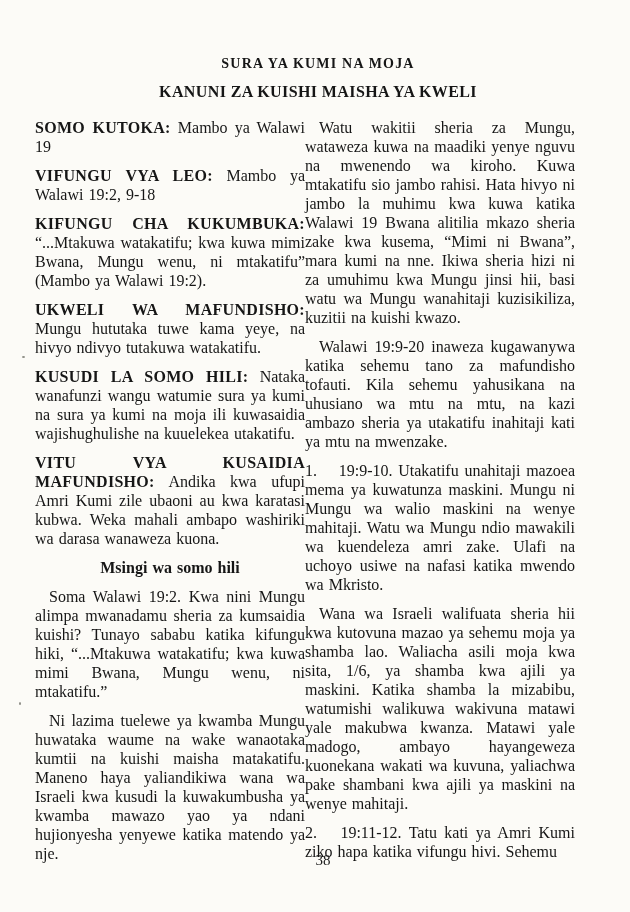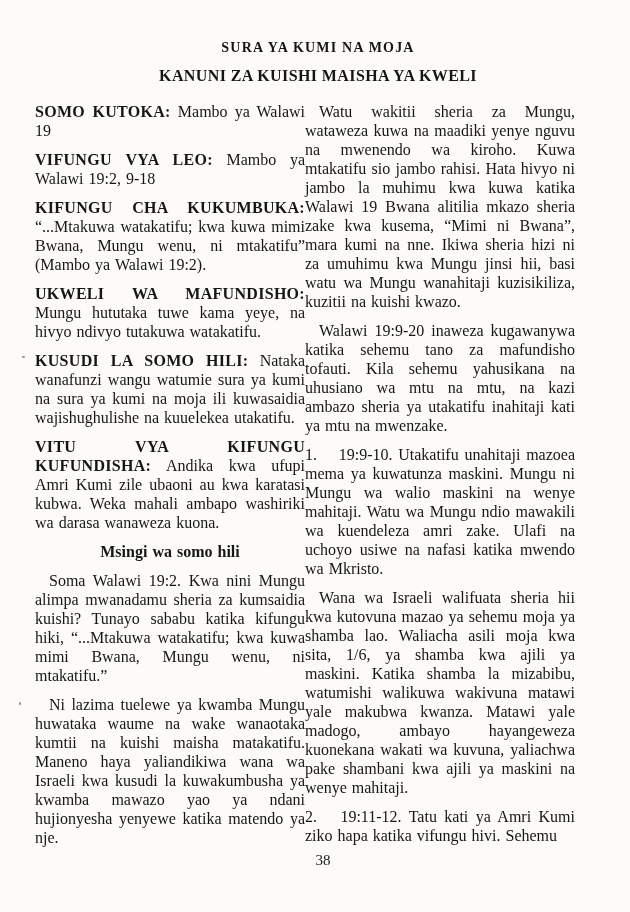--- a/index.html
+++ b/index.html
@@ -7,21 +7,21 @@
   body {
     width: 630px;
     height: 912px;
     background: #fcfbf7;
     color: #161616;
     font-family: "Liberation Serif", "DejaVu Serif", serif;
     position: relative;
     overflow: hidden;
   }
   .page {
-    padding: 40px 29px 0 35px;
+    padding: 56px 29px 0 35px;
     height: 100%;
     position: relative;
     border-radius: 31px;
   }
   header { text-align: center; }
   .kicker {
     font-size: 14px;
     font-weight: bold;
     letter-spacing: 1.2px;
     line-height: 16px;
@@ -80,21 +80,21 @@
   </header>
 
   <div class="columns">
 
     <div class="col">
       <p><span class="p-label">SOMO KUTOKA:</span> <span>Mambo ya Walawi 19</span></p>
       <p><span class="p-label">VIFUNGU VYA LEO:</span> <span>Mambo ya Walawi 19:2, 9-18</span></p>
       <p><span class="p-label">KIFUNGU CHA KUKUMBUKA:</span> <span>“...Mtakuwa watakatifu; kwa kuwa mimi Bwana, Mungu wenu, ni mtakatifu” (Mambo ya Walawi 19:2).</span></p>
       <p><span class="p-label">UKWELI WA MAFUNDISHO:</span> <span>Mungu hututaka tuwe kama yeye, na hivyo ndivyo tutakuwa watakatifu.</span></p>
       <p><span class="p-label">KUSUDI LA SOMO HILI:</span> <span>Nataka wanafunzi wangu watumie sura ya kumi na sura ya kumi na moja ili kuwasaidia wajishughulishe na kuuelekea utakatifu.</span></p>
-      <p><span class="p-label">VITU VYA KIFUNGU KUFUNDISHA:</span> <span>Andika kwa ufupi Amri Kumi zile ubaoni au kwa karatasi kubwa. Weka mahali ambapo washiriki wa darasa wanaweza kuona.</span></p>
+      <p><span class="p-label">VITU VYA KUSAIDIA MAFUNDISHO:</span> <span>Andika kwa ufupi Amri Kumi zile ubaoni au kwa karatasi kubwa. Weka mahali ambapo washiriki wa darasa wanaweza kuona.</span></p>
       <p class="subhead">Msingi wa somo hili</p>
       <p class="indent">Soma Walawi 19:2. Kwa nini Mungu alimpa mwanadamu sheria za kumsaidia kuishi? Tunayo sababu katika kifungu hiki, “...Mtakuwa watakatifu; kwa kuwa mimi Bwana, Mungu wenu, ni mtakatifu.”</p>
       <p class="indent">Ni lazima tuelewe ya kwamba Mungu huwataka waume na wake wanaotaka kumtii na kuishi maisha matakatifu. Maneno haya yaliandikiwa wana wa Israeli kwa kusudi la kuwakumbusha ya kwamba mawazo yao ya ndani hujionyesha yenyewe katika matendo ya nje.</p>
     </div>
 
     <div class="col">
       <p class="indent">Watu wakitii sheria za Mungu, wataweza kuwa na maadiki yenye nguvu na mwenendo wa kiroho. Kuwa mtakatifu sio jambo rahisi. Hata hivyo ni jambo la muhimu kwa kuwa katika Walawi 19 Bwana alitilia mkazo sheria zake kwa kusema, “Mimi ni Bwana”, mara kumi na nne. Ikiwa sheria hizi ni za umuhimu kwa Mungu jinsi hii, basi watu wa Mungu wanahitaji kuzisikiliza, kuzitii na kuishi kwazo.</p>
       <p class="indent">Walawi 19:9-20 inaweza kugawanywa katika sehemu tano za mafundisho tofauti. Kila sehemu yahusikana na uhusiano wa mtu na mtu, na kazi ambazo sheria ya utakatifu inahitaji kati ya mtu na mwenzake.</p>
       <p>1.  19:9-10. Utakatifu unahitaji mazoea mema ya kuwatunza maskini. Mungu ni Mungu wa walio maskini na wenye mahitaji. Watu wa Mungu ndio mawakili wa kuendeleza amri zake. Ulafi na uchoyo usiwe na nafasi katika mwendo wa Mkristo.</p>
       <p class="indent">Wana wa Israeli walifuata sheria hii kwa kutovuna mazao ya sehemu moja ya shamba lao. Waliacha asili moja kwa sita, 1/6, ya shamba kwa ajili ya maskini. Katika shamba la mizabibu, watumishi walikuwa wakivuna matawi yale makubwa kwanza. Matawi yale madogo, ambayo hayangeweza kuonekana wakati wa kuvuna, yaliachwa pake shambani kwa ajili ya maskini na wenye mahitaji.</p>

